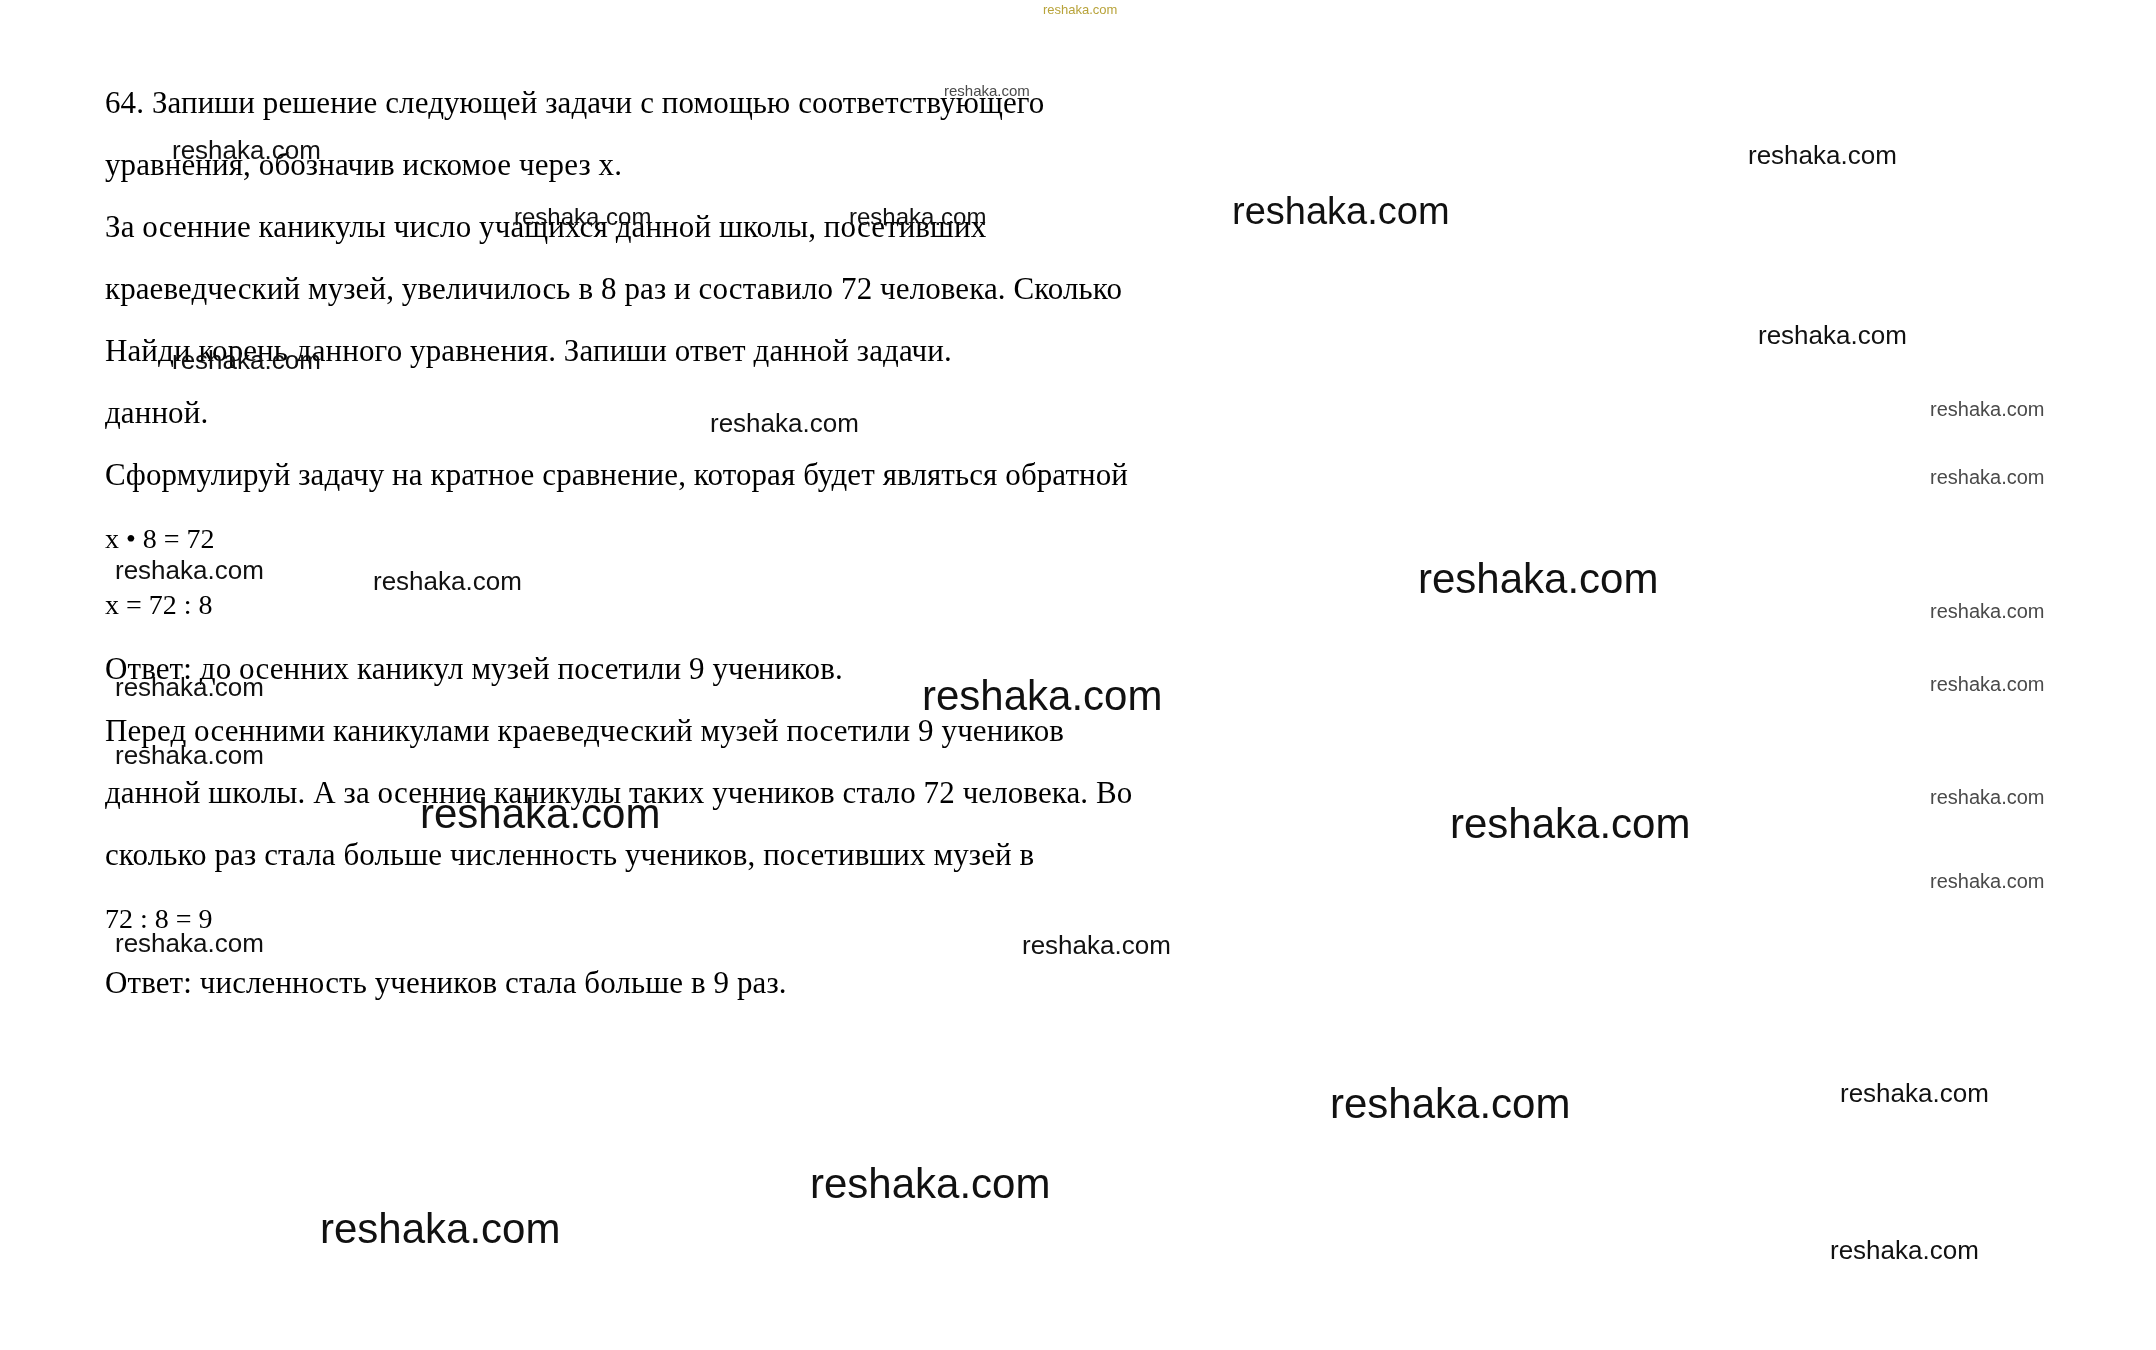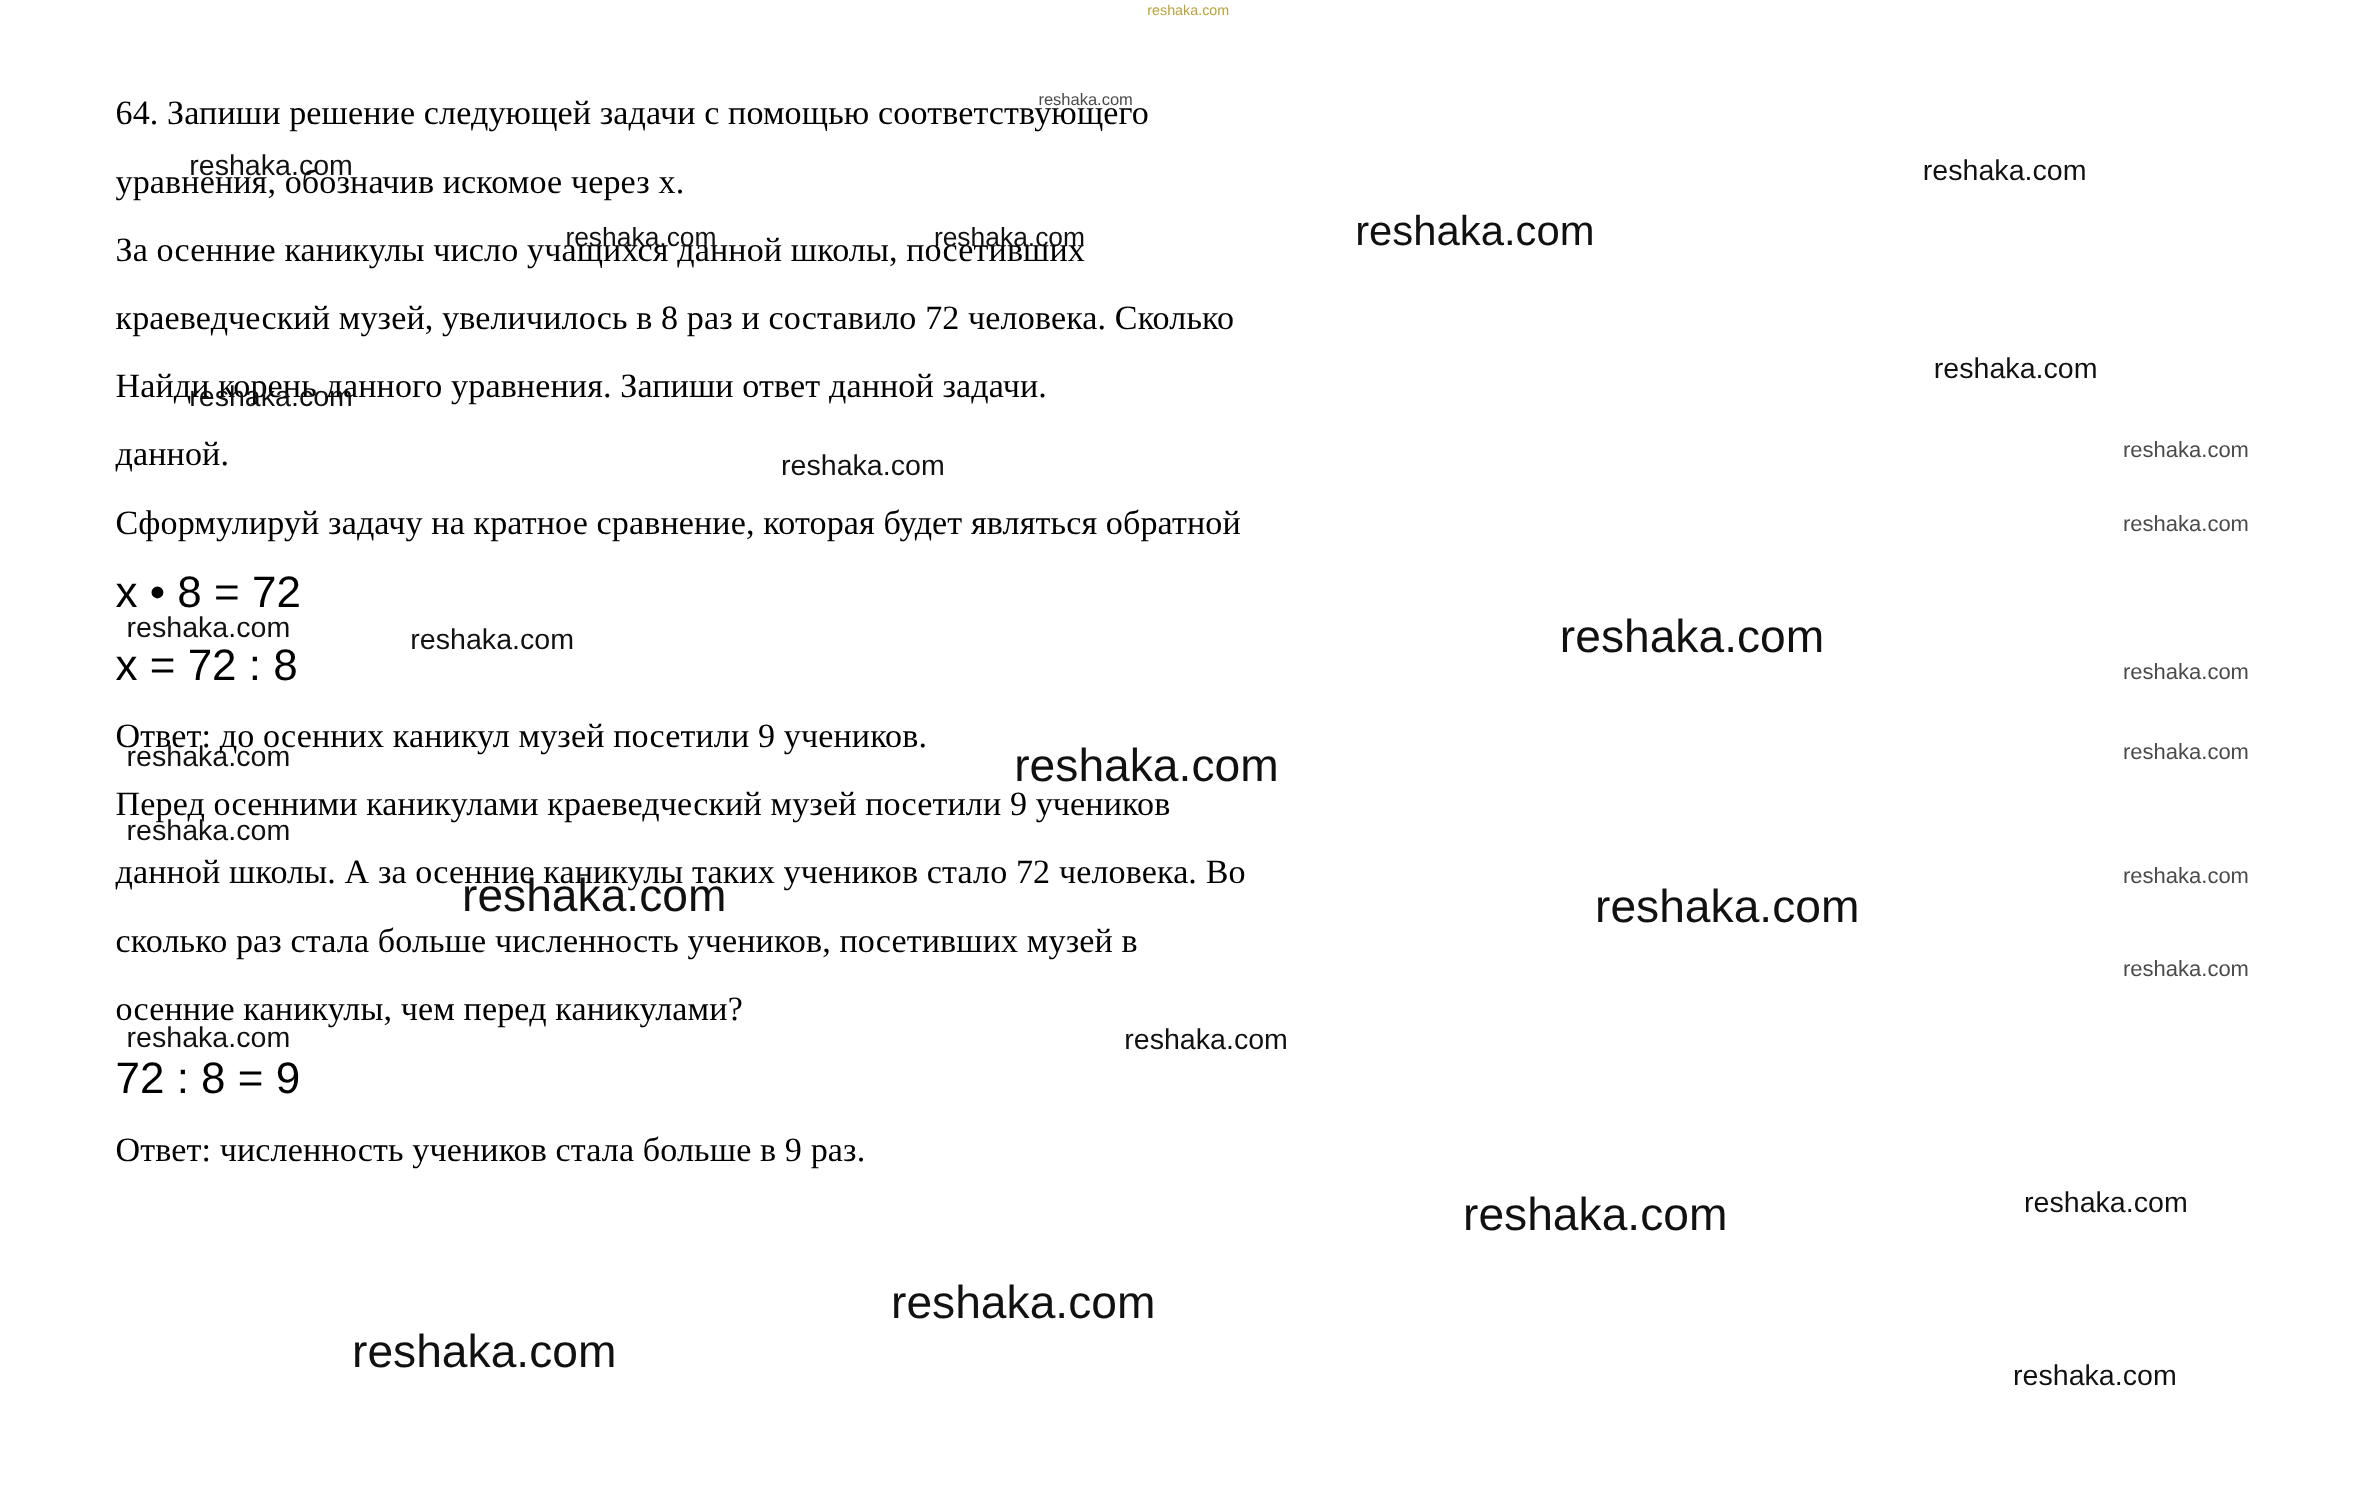--- a/index.html
+++ b/index.html
@@ -33,22 +33,22 @@
     white-space: pre-wrap;
     letter-spacing: 0.1px;
   }
 
   .para {
     margin: 0;
     padding: 0;
   }
 
   .eq {
-    font-family: Liberation Sans, sans-serif;
-    font-size: 40px;
+    font-family: Liberation Serif, serif;
+    font-size: 28px;
     line-height: 66px;
   }
 
   
   .wm {
     position: absolute;
     font-family: "Liberation Sans", sans-serif;
     color: #2b2b2b;
     white-space: nowrap;
     z-index: 3;
@@ -113,19 +113,18 @@
   <p class="line para">Сформулируй задачу на кратное сравнение, которая будет являться обратной</p>
 
   <p class="eq para">х • 8 = 72</p>
   <p class="eq para">х = 72 : 8</p>
 
   <p class="line para">Ответ: до осенних каникул музей посетили 9 учеников.</p>
 
   <p class="line para">Перед осенними каникулами краеведческий музей посетили 9 учеников</p>
   <p class="line para">данной школы. А за осенние каникулы таких учеников стало 72 человека. Во</p>
   <p class="line para">сколько раз стала больше численность учеников, посетивших музей в</p>
-  <p class="line para">осенние каникулы, чем перед каникулами?</p>
 
   <p class="eq para">72 : 8 = 9</p>
 
   <p class="line para">Ответ: численность учеников стала больше в 9 раз.</p>
 
 </div>
 
 </body></html>

